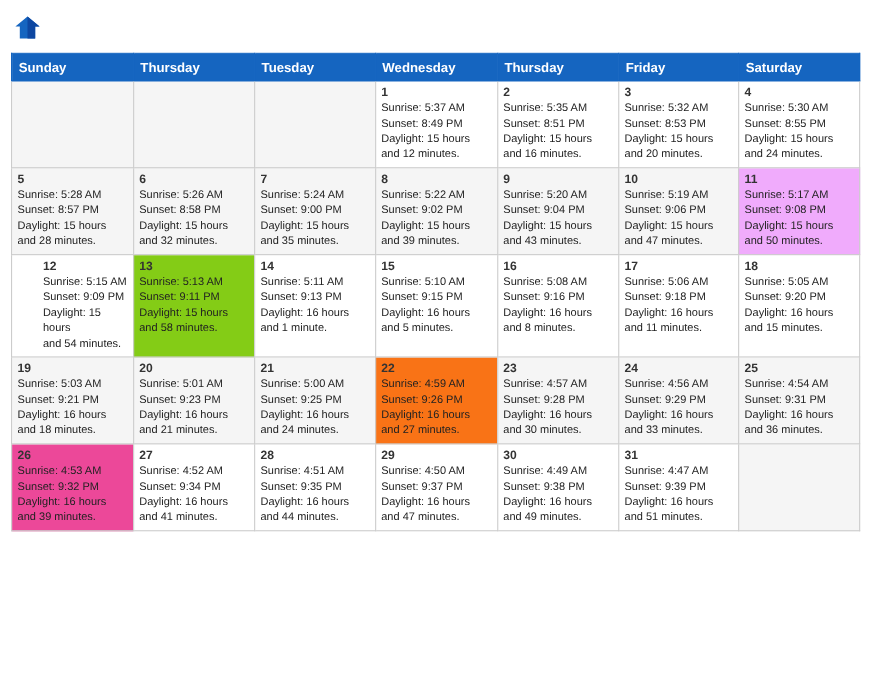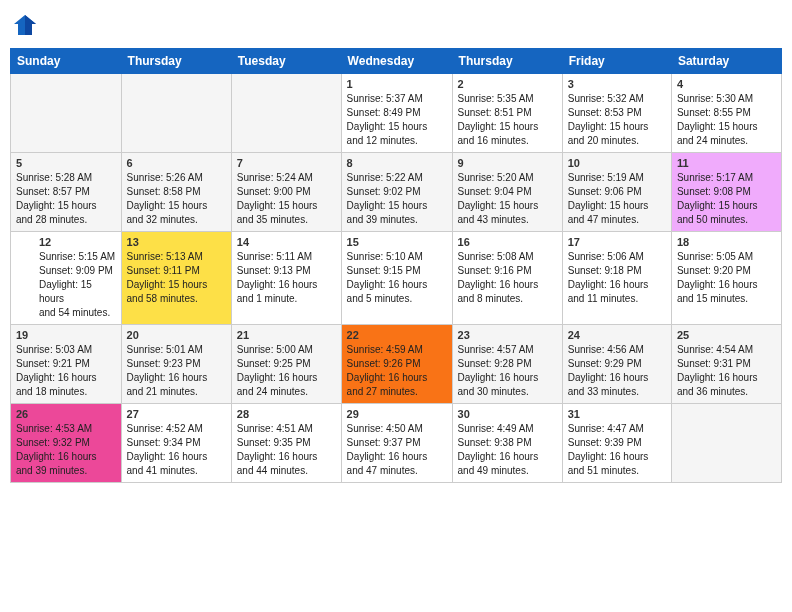--- a/index.html
+++ b/index.html
@@ -187,21 +187,21 @@
           <td style="background: #f0abfc;">
             <span class="day-num">11</span>
             <div class="day-info">Sunrise: 5:17 AM<br>Sunset: 9:08 PM<br>Daylight: 15 hours<br>and 50 minutes.</div>
           </td>
         </tr>
         <tr>
           <td style="background: rgb(255, 255, 255); padding-left: 28px;">
             <span class="day-num">12</span>
             <div class="day-info">Sunrise: 5:15 AM<br>Sunset: 9:09 PM<br>Daylight: 15 hours<br>and 54 minutes.</div>
           </td>
-          <td style="background: #fde047;">
+          <td style="background: #84cc16;">
             <span class="day-num">13</span>
             <div class="day-info">Sunrise: 5:13 AM<br>Sunset: 9:11 PM<br>Daylight: 15 hours<br>and 58 minutes.</div>
           </td>
           <td style="background: rgb(255, 255, 255);">
             <span class="day-num">14</span>
             <div class="day-info">Sunrise: 5:11 AM<br>Sunset: 9:13 PM<br>Daylight: 16 hours<br>and 1 minute.</div>
           </td>
           <td style="background: rgb(255, 255, 255);">
             <span class="day-num">15</span>
             <div class="day-info">Sunrise: 5:10 AM<br>Sunset: 9:15 PM<br>Daylight: 16 hours<br>and 5 minutes.</div>

